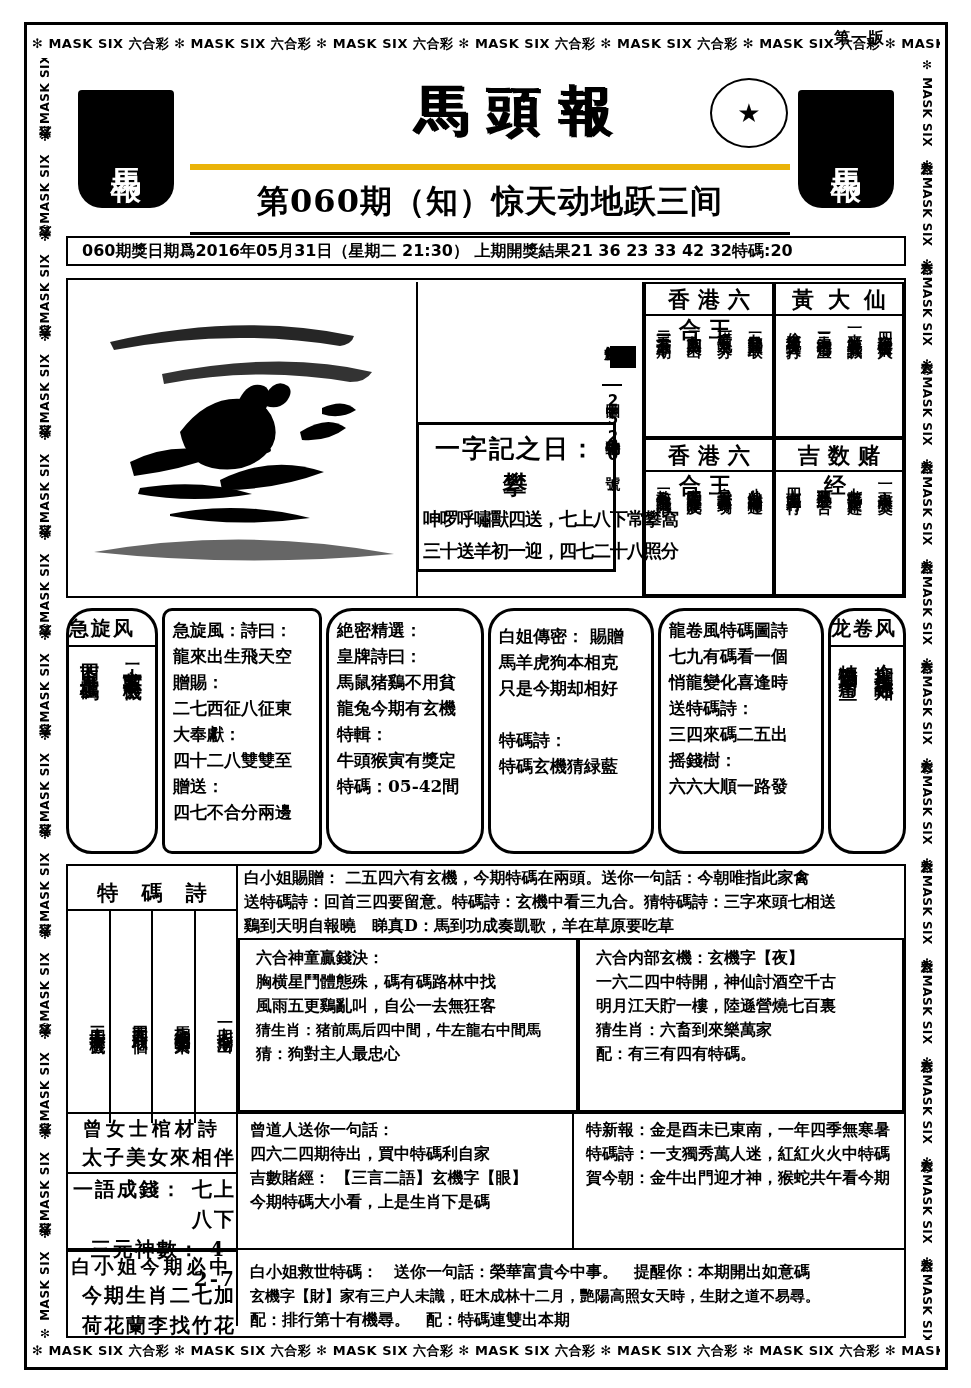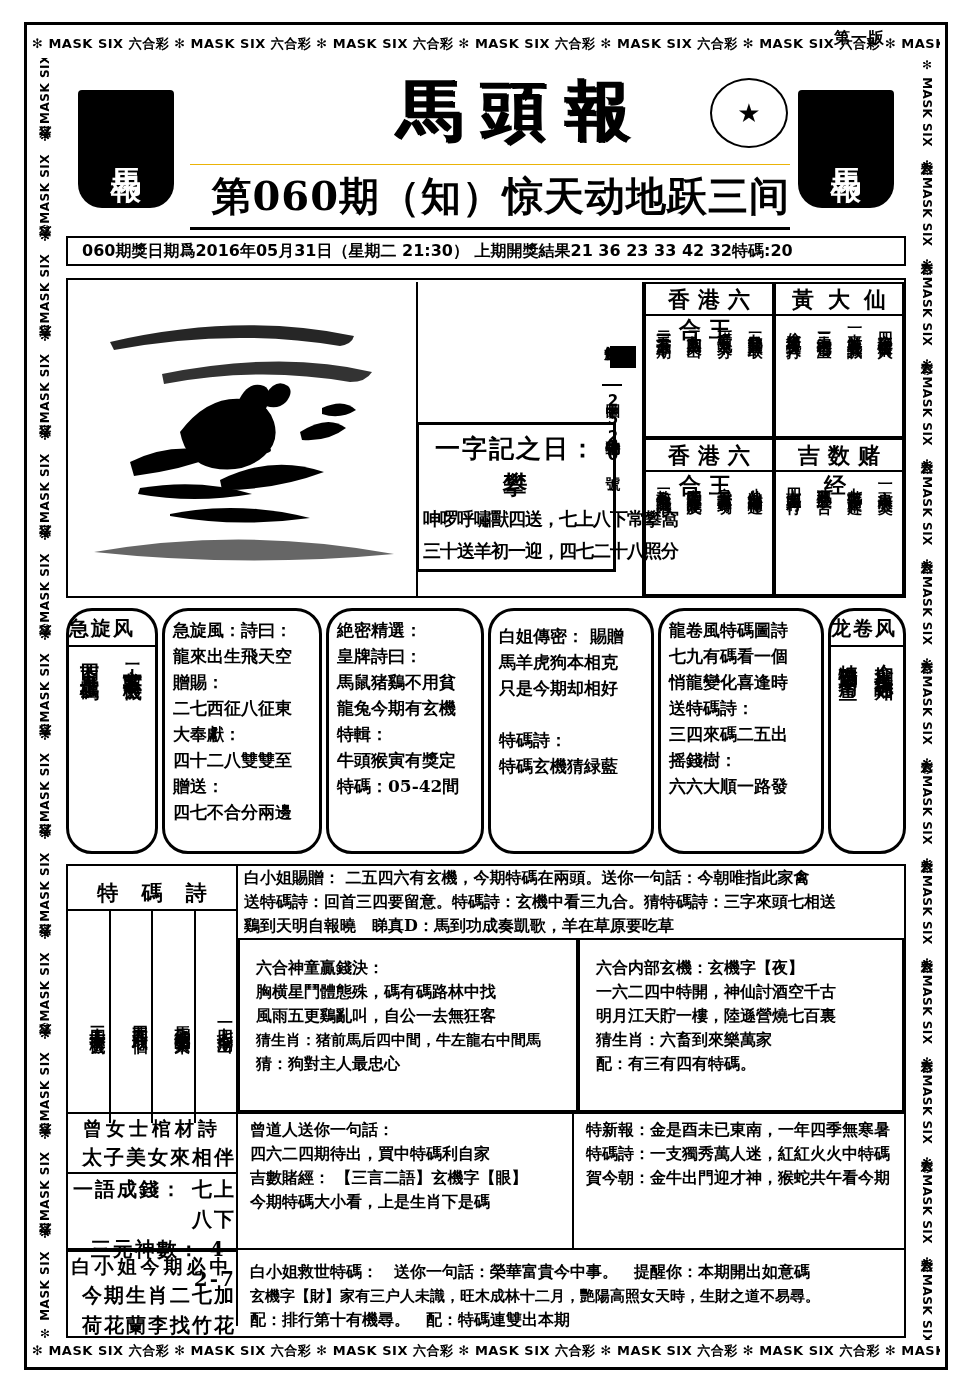--- a/index.html
+++ b/index.html
@@ -38,41 +38,41 @@
   .edition{
     position:absolute;right:86px;top:28px;font-size:16px;font-weight:bold;
     letter-spacing:1px;
   }
 
   
   .masthead{position:absolute;left:62px;top:64px;width:848px;height:170px;}
   .mh-title{
     position:absolute;left:250px;top:2px;width:420px;text-align:center;
     font-family:"DejaVu Serif","Liberation Serif",serif;
-    font-weight:bold;font-size:66px;letter-spacing:18px;line-height:88px;
+    font-weight:bold;font-size:54px;letter-spacing:18px;line-height:88px;
     text-shadow:2px 1px 0 #000;
   }
   .mh-flag{
     position:absolute;top:26px;width:96px;height:118px;background:#000;
     color:#fff;font-size:30px;font-weight:bold;text-align:center;
     writing-mode:vertical-rl;line-height:96px;letter-spacing:6px;
     border-radius:4px 4px 24px 24px;
   }
   .mh-flag.left{left:16px;}
   .mh-flag.right{left:736px;}
   .mh-seal{
     position:absolute;left:648px;top:14px;width:74px;height:66px;
     border:2px solid #000;border-radius:50%;
     display:flex;align-items:center;justify-content:center;font-size:26px;
   }
   .mh-sub{
     position:absolute;left:128px;top:100px;width:600px;height:62px;
-    border-top:1px solid #eab308;border-bottom:3px solid #000;
-    font-family:"DejaVu Serif","Liberation Serif",serif;
-    font-weight:bold;font-size:40px;line-height:62px;text-align:right;
+    border-top:6px solid #eab308;border-bottom:3px solid #000;
+    font-family:"DejaVu Serif","Liberation Serif",serif;
+    font-weight:bold;font-size:32px;line-height:62px;text-align:center;
     letter-spacing:1px;white-space:nowrap;
   }
 
   
   .datebar{
     position:absolute;left:66px;top:236px;width:840px;height:30px;
     border:2px solid #000;box-sizing:border-box;
     font-size:16px;font-weight:bold;line-height:26px;
     padding-left:14px;white-space:nowrap;letter-spacing:0px;
   }
@@ -190,21 +190,21 @@
 
   .txt-rows{position:absolute;left:170px;top:0px;width:666px;}
   .trow{
     font-family:"DejaVu Serif","Liberation Serif",serif;
     font-size:16px;font-weight:bold;line-height:24px;white-space:nowrap;
     padding-left:6px;
   }
   .twin{position:absolute;left:170px;top:72px;width:666px;height:174px;
         display:flex;}
   .twin > div{
-    box-sizing:border-box;border:2px solid #000;padding:16px 6px;
+    box-sizing:border-box;border:2px solid #000;padding:6px 6px;
   }
   .twin .tw-l{width:340px;}
   .twin .tw-r{width:326px;border-left:2px solid #000;}
   .twin .trow{padding-left:10px;}
 
   .zbox{
     position:absolute;left:0px;top:246px;width:170px;height:136px;
     border-right:2px solid #000;border-top:2px solid #000;box-sizing:border-box;
   }
   .z-h{
@@ -334,21 +334,21 @@
 
     <div class="pill" style="left:0px;top:6px;width:92px;height:246px;">
       <div class="pill-head">急旋风</div>
       <div class="pill-inner-rule"></div>
       <div class="vcols">
         <div class="vcol">二十之數有玄機</div>
         <div class="vcol">四下五上是靈碼</div>
       </div>
     </div>
 
-    <div class="pill pill-lines" style="left:96px;top:6px;width:160px;height:246px;">
+    <div class="pill pill-lines" style="left:96px;top:6px;width:160px;height:246px;border-radius:10px;">
       <div>急旋風：詩曰：</div>
       <div>龍來出生飛天空</div>
       <div>贈賜：</div>
       <div>二七西征八征東</div>
       <div>大奉獻：</div>
       <div>四十二八雙雙至</div>
       <div>贈送：</div>
       <div>四七不合分兩邊</div>
     </div>
 

